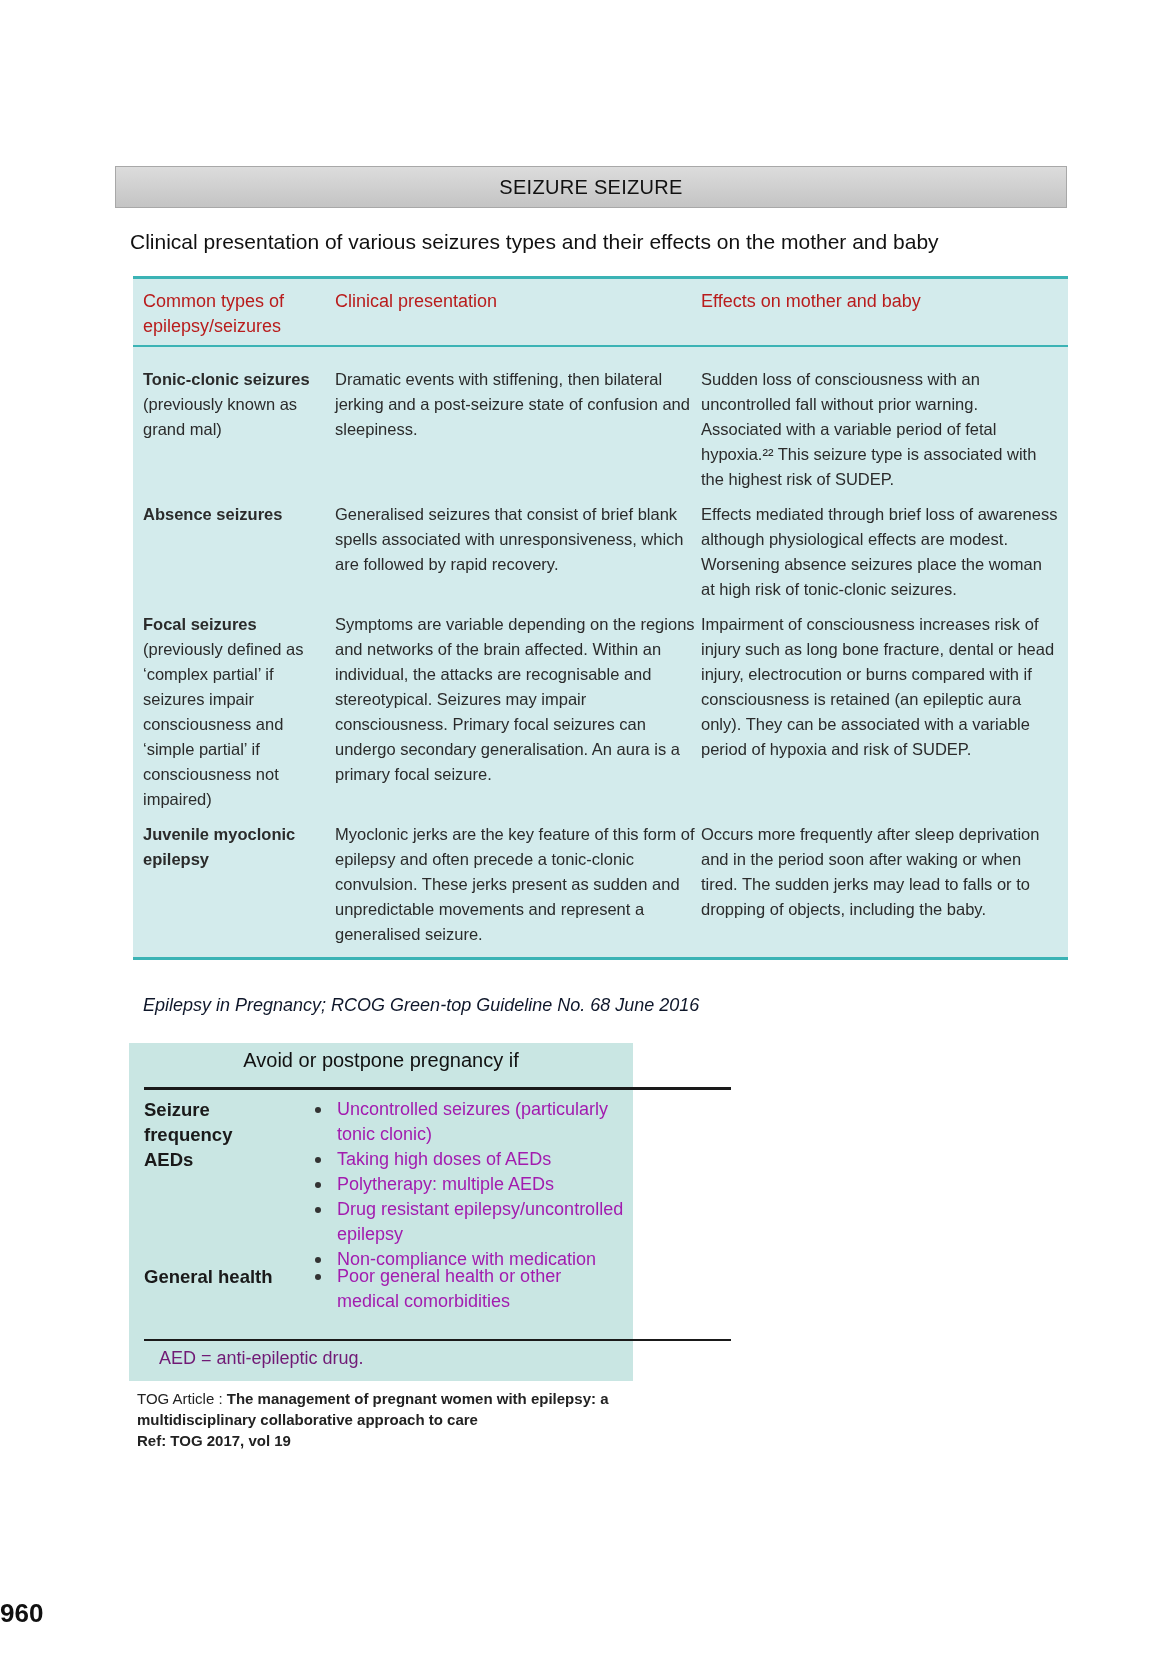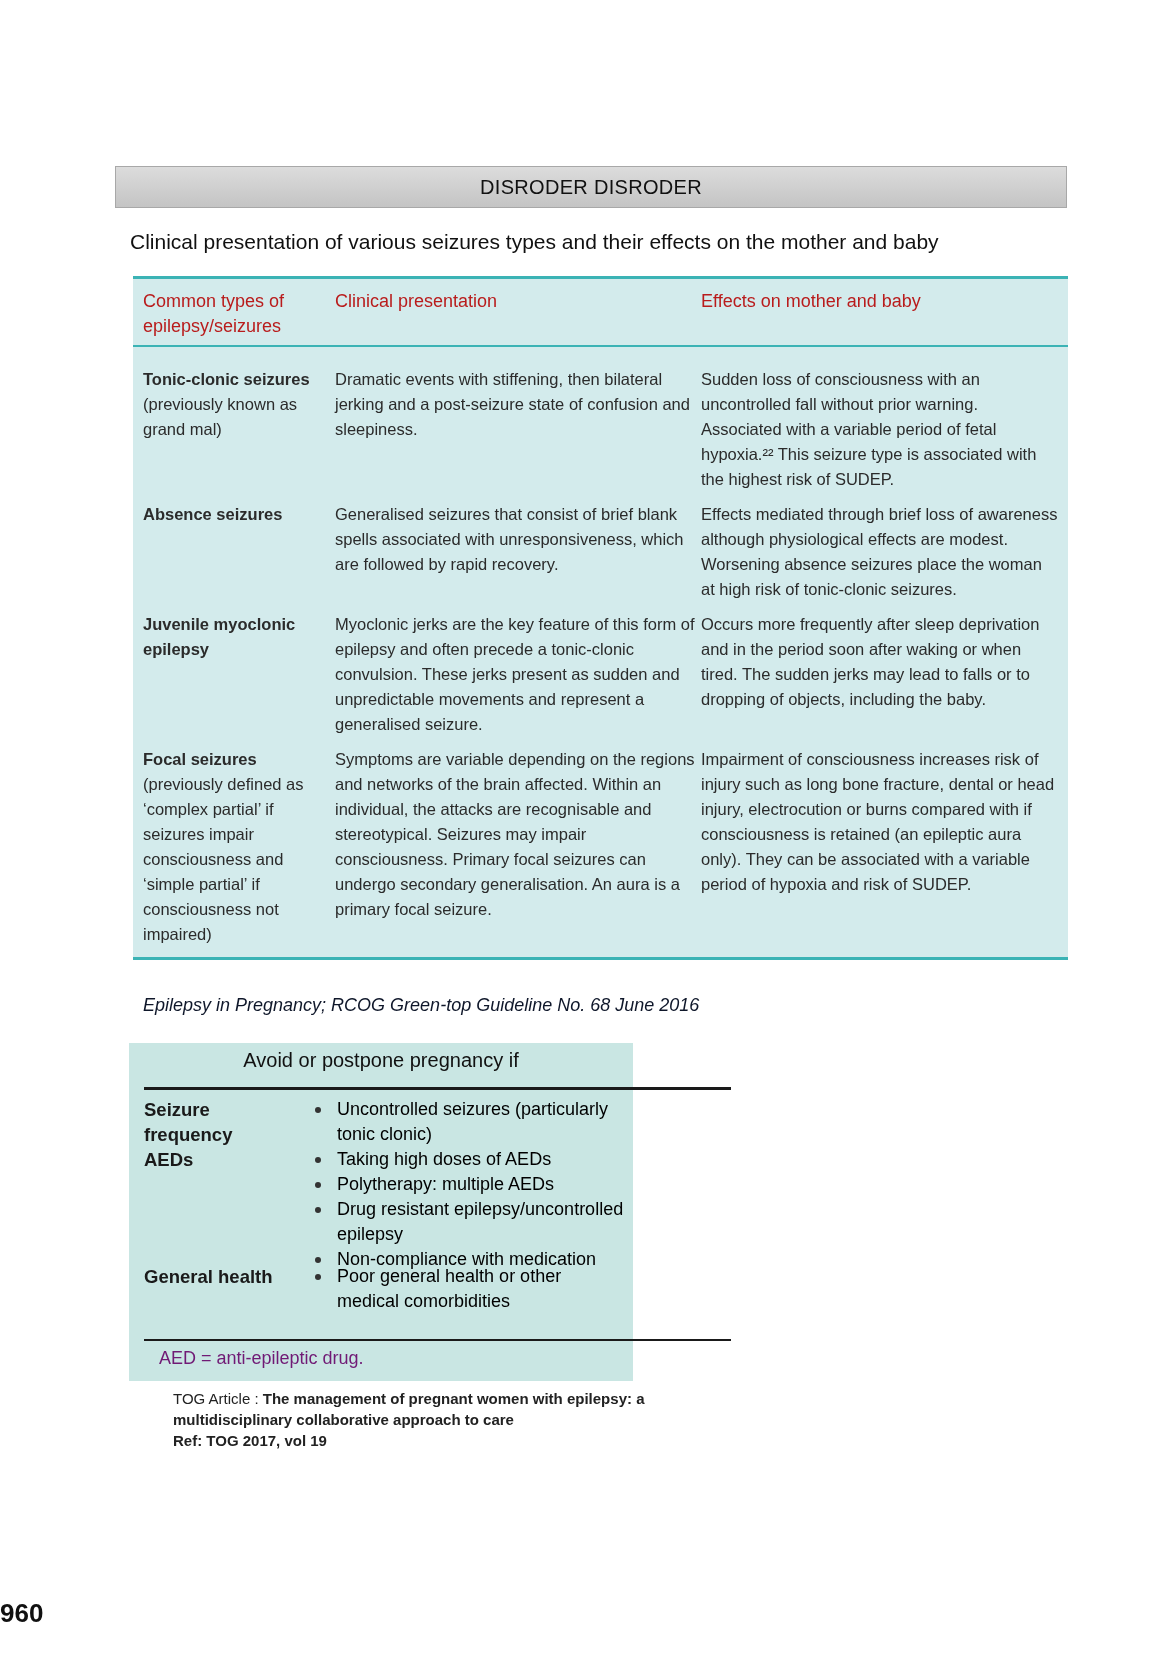--- a/index.html
+++ b/index.html
@@ -49,39 +49,39 @@
       background: #c9e6e3;
     }
     .avoid-title {
       position: absolute; left: 0; top: 6px; width: 100%; text-align: center;
       font-size: 20px; color: #111;
     }
     .avoid-rule-top { position: absolute; left: 15px; top: 44px; width: 587px; height: 3px; background: #1a1a1a; }
     .avoid-rule-bottom { position: absolute; left: 15px; top: 296px; width: 587px; height: 2px; background: #1a1a1a; }
     .avoid-cat { position: absolute; left: 15px; font-size: 18.5px; font-weight: bold; color: #1a1a1a; line-height: 25px; }
     .avoid-items { position: absolute; left: 183px; list-style: none; margin: 0; padding: 0; }
-    .avoid-items li { font-size: 18px; line-height: 25px; color: #000000; position: relative; padding-left: 25px; }
+    .avoid-items li { font-size: 18px; line-height: 25px; color: #a21caf; position: relative; padding-left: 25px; }
     .avoid-items li::before { content: ""; position: absolute; left: 3px; top: 10px; width: 6px; height: 6px; border-radius: 50%; background: #333; }
     .avoid-footnote { position: absolute; left: 30px; top: 305px; font-size: 18px; color: #701a75; }
 
     .tog-ref {
       position: absolute; left: 137px; top: 1388px; width: 560px;
-      font-size: 15px; line-height: 21px; color: #222; margin-left: 36px;
+      font-size: 15px; line-height: 21px; color: #222;
     }
     .tog-ref .b { font-weight: bold; }
     .page-number {
       position: absolute; left: 0; width: 1175px; top: 1598px; text-align: left;
       font-size: 26px; font-weight: bold; color: #111;
     }
   </style>
 </head>
 <body>
 
 <div class="header-bar">
-  <span>DISRODER DISRODER</span>
+  <span>SEIZURE SEIZURE</span>
 </div>
 
 <div class="subtitle">Clinical presentation of various seizures types and their effects on the mother and baby</div>
 
 <div class="seizure-table">
   <div class="thead">
     <div class="col1 th">Common types of epilepsy/seizures</div>
     <div class="col2 th">Clinical presentation</div>
     <div class="col3 th">Effects on mother and baby</div>
   </div>
@@ -97,33 +97,33 @@
     <div class="row">
       <div class="col1 td">
         <span class="bold">Absence seizures</span>
         <span></span>
       </div>
       <div class="col2 td">Generalised seizures that consist of brief blank spells associated with unresponsiveness, which are followed by rapid recovery.</div>
       <div class="col3 td">Effects mediated through brief loss of awareness although physiological effects are modest. Worsening absence seizures place the woman at high risk of tonic-clonic seizures.</div>
     </div>
     <div class="row">
       <div class="col1 td">
+        <span class="bold">Focal seizures</span>
+        <span>(previously defined as ‘complex partial’ if seizures impair consciousness and ‘simple partial’ if consciousness not impaired)</span>
+      </div>
+      <div class="col2 td">Symptoms are variable depending on the regions and networks of the brain affected. Within an individual, the attacks are recognisable and stereotypical. Seizures may impair consciousness. Primary focal seizures can undergo secondary generalisation. An aura is a primary focal seizure.</div>
+      <div class="col3 td">Impairment of consciousness increases risk of injury such as long bone fracture, dental or head injury, electrocution or burns compared with if consciousness is retained (an epileptic aura only). They can be associated with a variable period of hypoxia and risk of SUDEP.</div>
+    </div>
+    <div class="row">
+      <div class="col1 td">
         <span class="bold">Juvenile myoclonic epilepsy</span>
         <span></span>
       </div>
       <div class="col2 td">Myoclonic jerks are the key feature of this form of epilepsy and often precede a tonic-clonic convulsion. These jerks present as sudden and unpredictable movements and represent a generalised seizure.</div>
       <div class="col3 td">Occurs more frequently after sleep deprivation and in the period soon after waking or when tired. The sudden jerks may lead to falls or to dropping of objects, including the baby.</div>
-    </div>
-    <div class="row">
-      <div class="col1 td">
-        <span class="bold">Focal seizures</span>
-        <span>(previously defined as ‘complex partial’ if seizures impair consciousness and ‘simple partial’ if consciousness not impaired)</span>
-      </div>
-      <div class="col2 td">Symptoms are variable depending on the regions and networks of the brain affected. Within an individual, the attacks are recognisable and stereotypical. Seizures may impair consciousness. Primary focal seizures can undergo secondary generalisation. An aura is a primary focal seizure.</div>
-      <div class="col3 td">Impairment of consciousness increases risk of injury such as long bone fracture, dental or head injury, electrocution or burns compared with if consciousness is retained (an epileptic aura only). They can be associated with a variable period of hypoxia and risk of SUDEP.</div>
     </div>
   </div>
 </div>
 
 <div class="source-note">Epilepsy in Pregnancy; RCOG Green-top Guideline No. 68 June 2016</div>
 
 <div class="avoid-box">
   <div class="avoid-title">Avoid or postpone pregnancy if</div>
   <div class="avoid-rule-top"></div>
 

